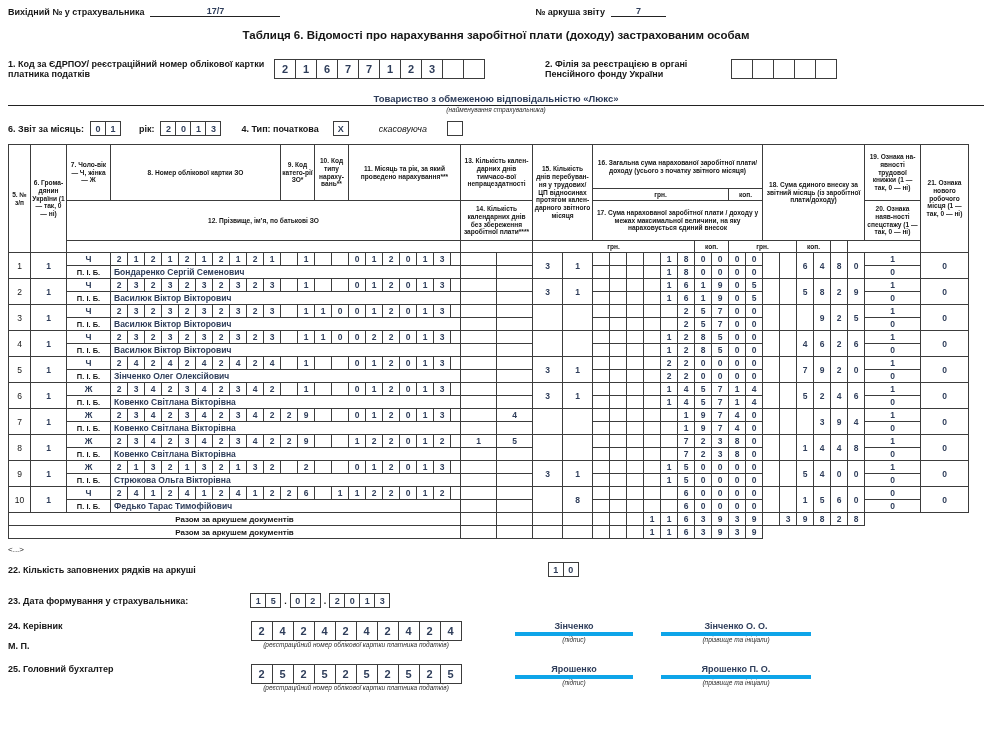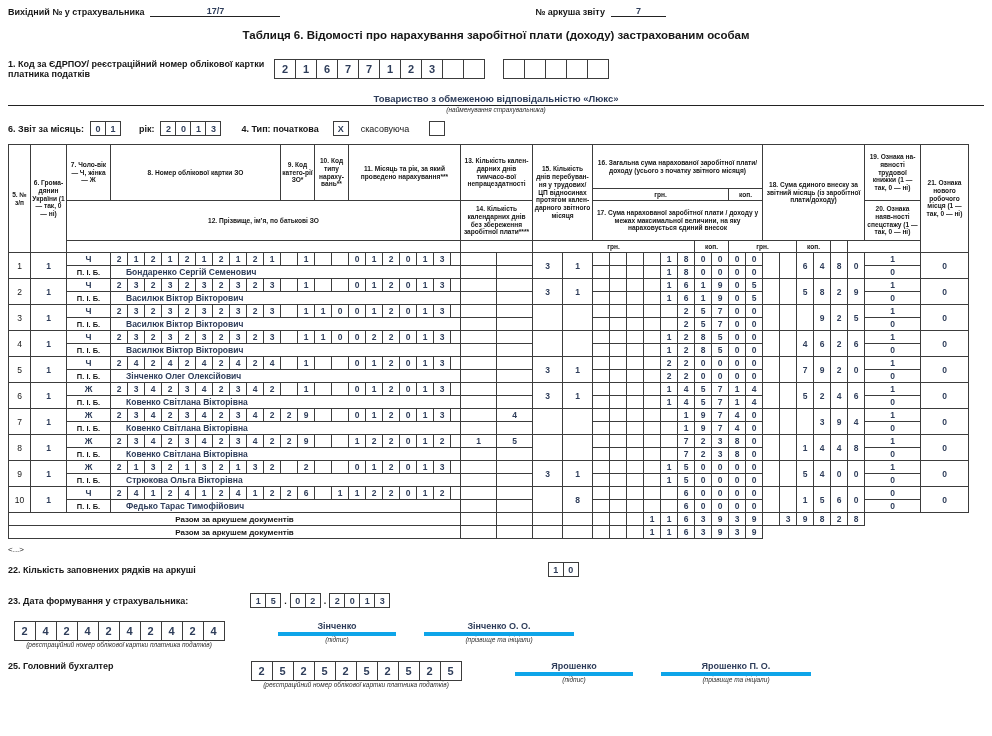--- a/index.html
+++ b/index.html
@@ -24,21 +24,21 @@
   .box.small { width:16px; height:15px; font-size:9px; }
   .company { margin-top:14px; border-bottom:1px solid #222; text-align:center; font-size:9.5px; padding-bottom:1px; }
   .caption { font-size:6.5px; font-style:italic; text-align:center; color:#2b2b2b; }
   .r3 { display:flex; align-items:center; margin-top:8px; gap:6px; }
 
   table { border-collapse:collapse; table-layout:fixed; margin-top:8px; }
   td,th { border:1px solid #3c3c3c; padding:0; overflow:hidden; }
   th { font-size:6.6px; font-weight:bold; line-height:1.18; padding:1px; vertical-align:middle; text-align:center; }
   td.c { text-align:center; font-size:8.5px; height:13px; line-height:12px; }
   td.lab { font-size:7.5px; text-align:center; font-weight:bold; height:13px; }
-  td.name { text-align:left; padding-left:15px; font-size:8.5px; height:13px; line-height:12px; white-space:nowrap; }
+  td.name { text-align:left; padding-left:3px; font-size:8.5px; height:13px; line-height:12px; white-space:nowrap; }
   td.tot { font-weight:bold; font-size:8px; text-align:center; height:13px; }
   td.noborder { border:none; }
   thead td { background:#fff; }
 
   .frow { display:flex; align-items:center; }
   .sigrow { display:flex; align-items:flex-start; margin-top:13px; }
   .sigcol { text-align:center; }
   .uline { display:block; border-bottom:4px solid #0ea5e9; text-align:center; font-size:9px; padding:0 6px 1px; }
   .dot { font-weight:bold; margin:0 3px; }
 </style>
@@ -61,20 +61,21 @@
       <span class="box ">1</span>
       <span class="box ">6</span>
       <span class="box ">7</span>
       <span class="box ">7</span>
       <span class="box ">1</span>
       <span class="box ">2</span>
       <span class="box ">3</span>
       <span class="box "></span>
       <span class="box "></span>
     </span>
+  <div class="b" style="width:168px;margin-left:60px;">2. Філія за реєстрацією в органі Пенсійного фонду України</div>
   <span class="boxes" style="margin-left:18px;">
       <span class="box "></span>
       <span class="box "></span>
       <span class="box "></span>
       <span class="box "></span>
       <span class="box "></span>
     </span>
 </div>
 
 <div class="company v">Товариство з обмеженою відповідальністю «Люкс»</div>
@@ -90,21 +91,21 @@
   <span class="boxes">
       <span class="box small">2</span>
       <span class="box small">0</span>
       <span class="box small">1</span>
       <span class="box small">3</span>
     </span>
   <span class="b" style="margin-left:14px;">4. Тип: початкова</span>
   <span class="boxes" style="margin-left:8px;">
       <span class="box small">X</span>
     </span>
-  <span style="margin-left:6px;">скасовуюча</span>
+  <span style="margin-left:24px;font-style:italic;">скасовуюча</span>
   <span class="boxes" style="margin-left:14px;">
       <span class="box small"></span>
     </span>
 </div>
 
 <table>
   <colgroup id="cols">
       <col style="width:22px">
       <col style="width:36px">
       <col style="width:44px">
@@ -910,20 +911,24 @@
   <span class="dot">.</span>
   <span class="boxes">
       <span class="box small">2</span>
       <span class="box small">0</span>
       <span class="box small">1</span>
       <span class="box small">3</span>
     </span>
 </div>
 
 <div class="sigrow">
+  <div style="width:237px;">
+    <div class="b">24. Керівник</div>
+    <div class="b" style="margin-top:10px;">М. П.</div>
+  </div>
   <div class="sigcol" style="width:222px;">
     <span class="boxes">
         <span class="box ">2</span>
         <span class="box ">4</span>
         <span class="box ">2</span>
         <span class="box ">4</span>
         <span class="box ">2</span>
         <span class="box ">4</span>
         <span class="box ">2</span>
         <span class="box ">4</span>

